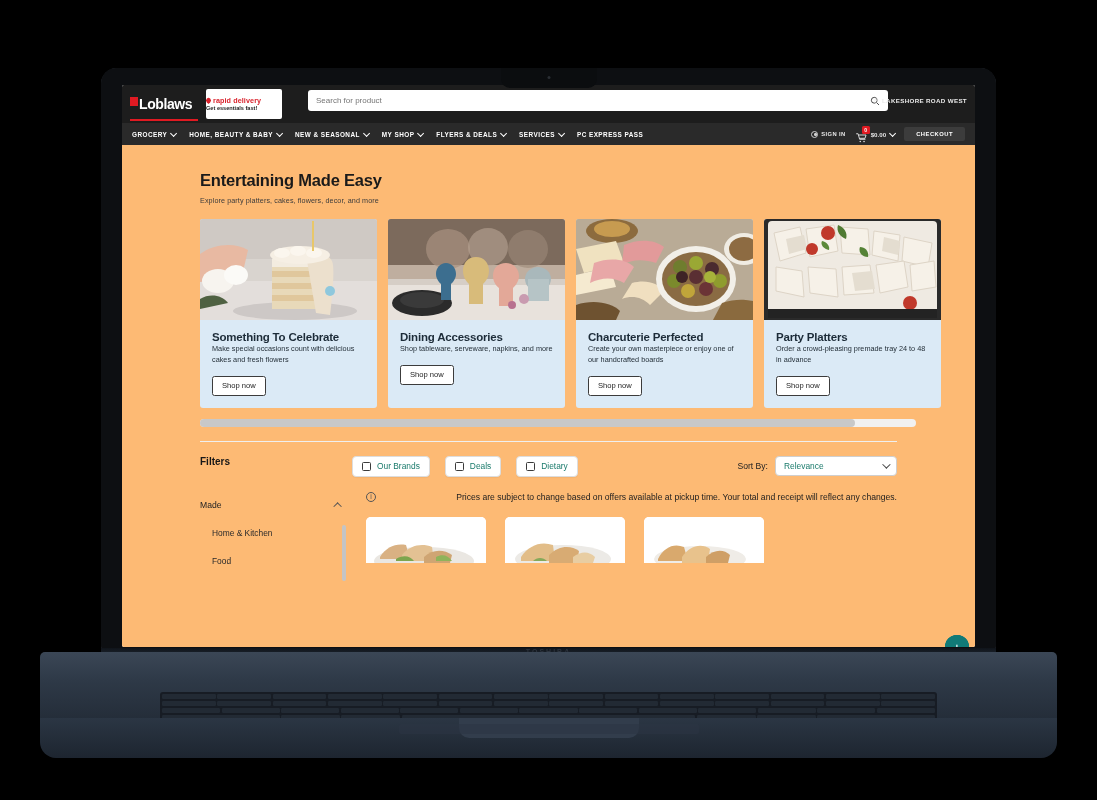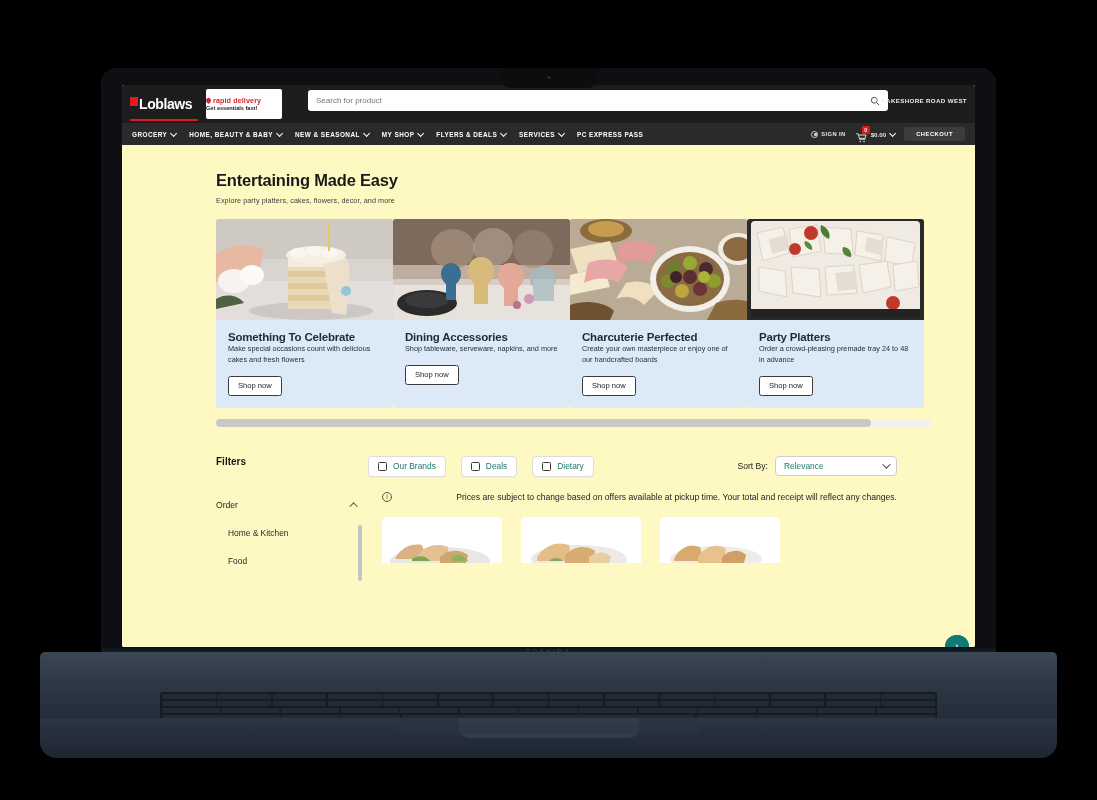--- a/index.html
+++ b/index.html
@@ -94,27 +94,27 @@
   .cart-ico { width:11px;height:10px; position:relative;}
   .badge { position:absolute; left:6px; top:-3px; background:#e01a22; color:#fff;
     font-size:5px; width:8px;height:8px; border-radius:1.5px; display:flex;align-items:center;justify-content:center;font-weight:bold;}
   .cart-amt{ color:#e6e6e6; font-size:6.2px; font-weight:600; display:flex;align-items:center;gap:3px;}
   .checkout {
     background:#3c3c3c; color:#fff; font-size:5.8px; font-weight:bold; letter-spacing:.5px;
     padding:4px 12px; border-radius:2px; border:none;
   }
 
   
-  .page { background:#fef9c3; padding:26px 0 0 16px; height:100%; }
+  .page { background:#fdba74; padding:26px 0 0 0; height:100%; }
   .container { padding:0 78px; }
   h1.page-title { font-size:16.5px; color:#1a1a1a; font-weight:bold; letter-spacing:-.2px; }
   .subtitle { font-size:7.2px; color:#3b3b3b; margin-top:6px; letter-spacing:.1px;}
 
   
-  .carousel { margin-top:14px; display:flex; width:795px; overflow:hidden; }
+  .carousel { margin-top:14px; display:flex; gap:11px; width:795px; overflow:hidden; }
   .ecard { width:177px; flex:0 0 177px; background:#dbeaf6; border-radius:3px; overflow:hidden;
            display:flex; flex-direction:column; }
   .ecard-img { height:101px; width:100%; position:relative; overflow:hidden; background:#cfcfcf;}
   .ecard-body { padding:10px 12px 12px 12px; }
   .ecard-title { font-size:11.5px; font-weight:bold; color:#1c2b38; line-height:1.22; letter-spacing:-.2px;}
   .ecard-desc { font-size:7.3px; color:#1f2a33; line-height:1.5; margin-top:0;}
   .shopnow {
     margin-top:10px; background:#fff; border:1px solid #3c3c3c; border-radius:2.5px;
     font-size:7.6px; color:#1c1c1c; padding:4.5px 9px; font-family:"Liberation Sans",sans-serif;
   }
@@ -473,21 +473,21 @@
             <div class="select">
               <span>Relevance</span>
               <i class="chev2"></i>
             </div>
           </div>
         </div>
 
         <div class="lower">
           <div class="sidebar">
             <div class="side-row">
-              <span>Order</span>
+              <span>Made</span>
               <i class="caret-up"></i>
             </div>
             <div class="side-sub">Home &amp; Kitchen</div>
             <div class="side-sub">Food</div>
             <div class="side-scroll"></div>
           </div>
 
           <div class="results">
             <div class="notice">
               <span class="info-i">i</span>

